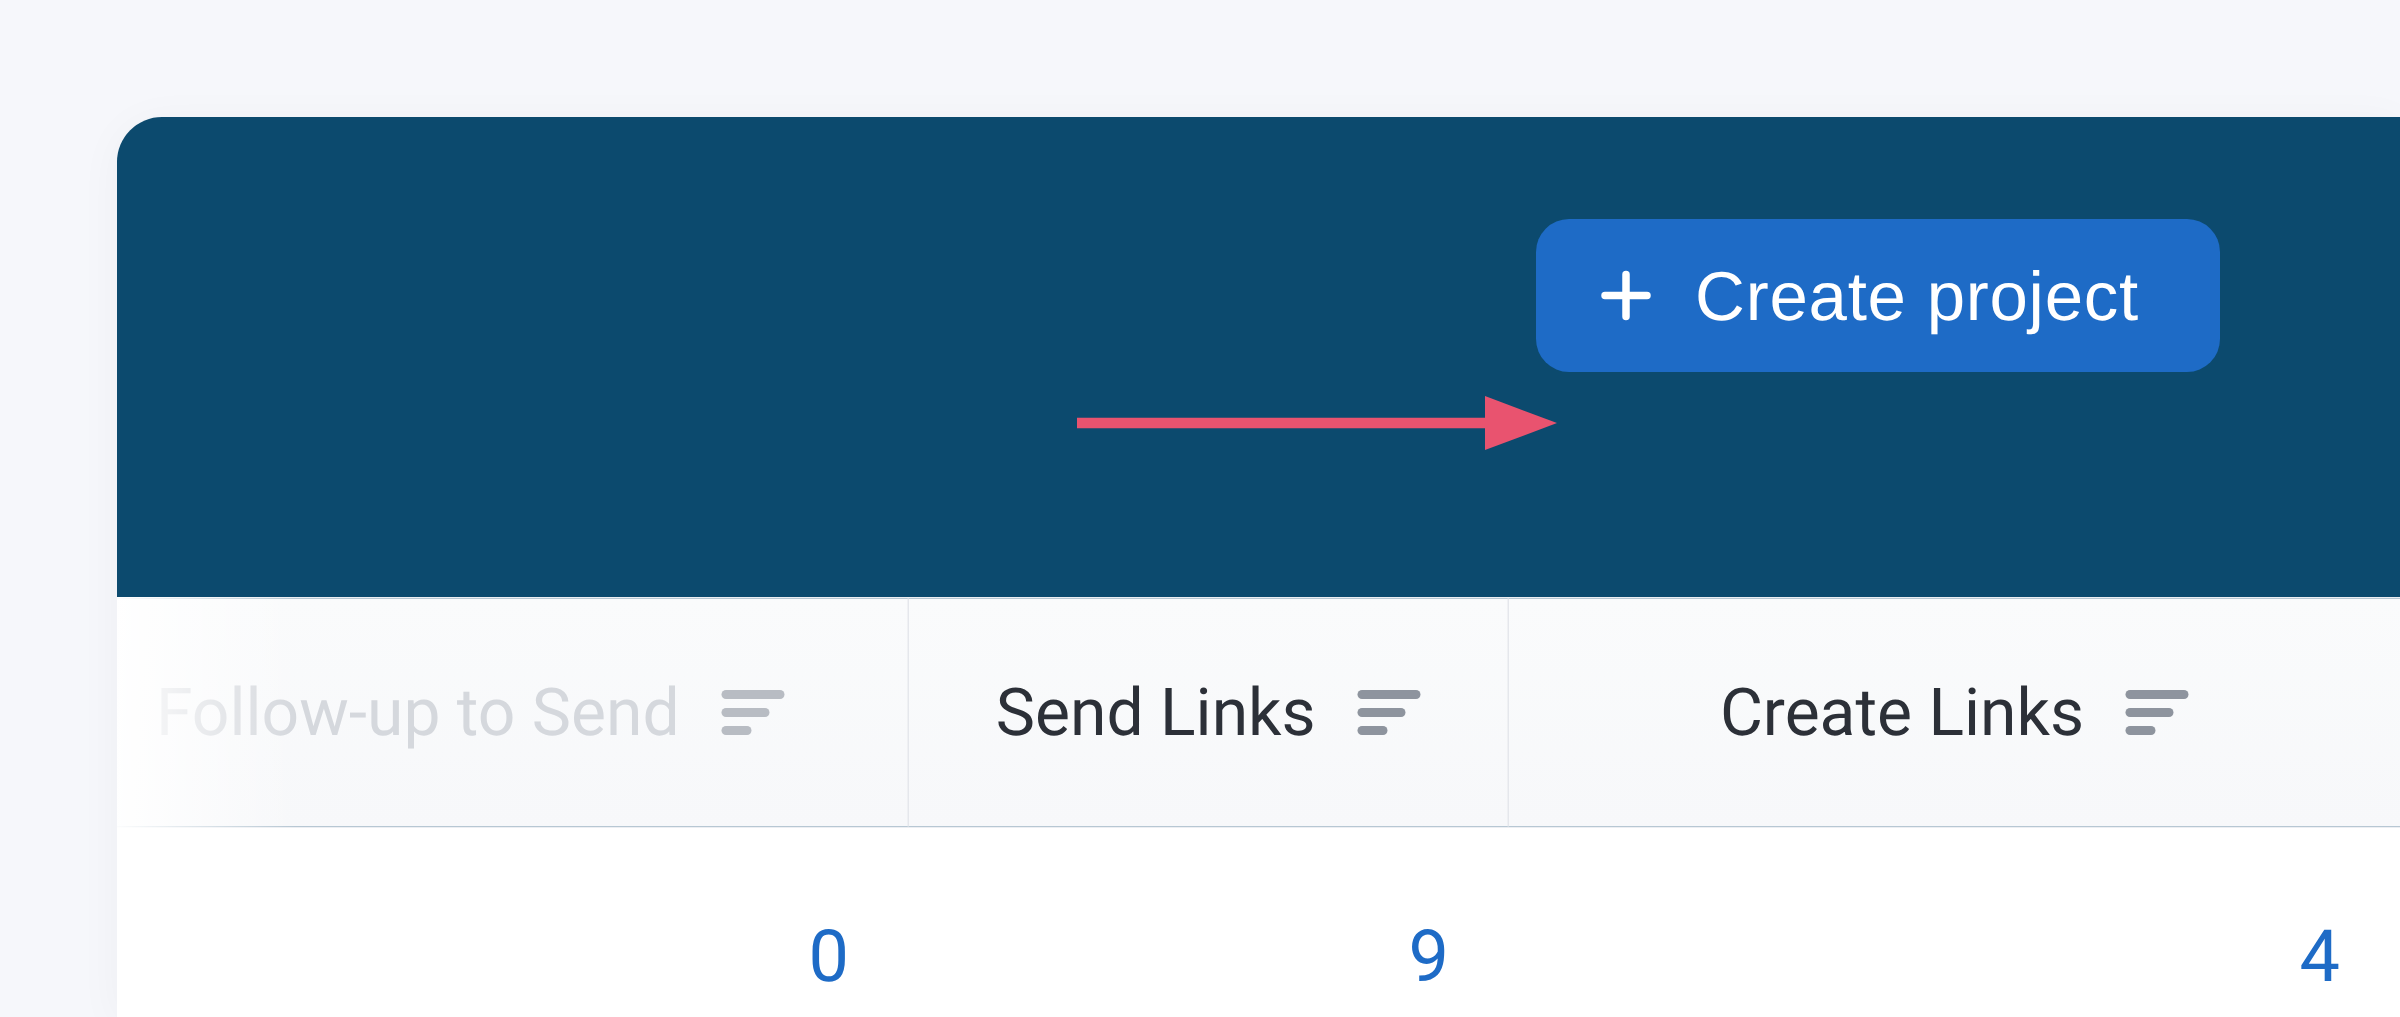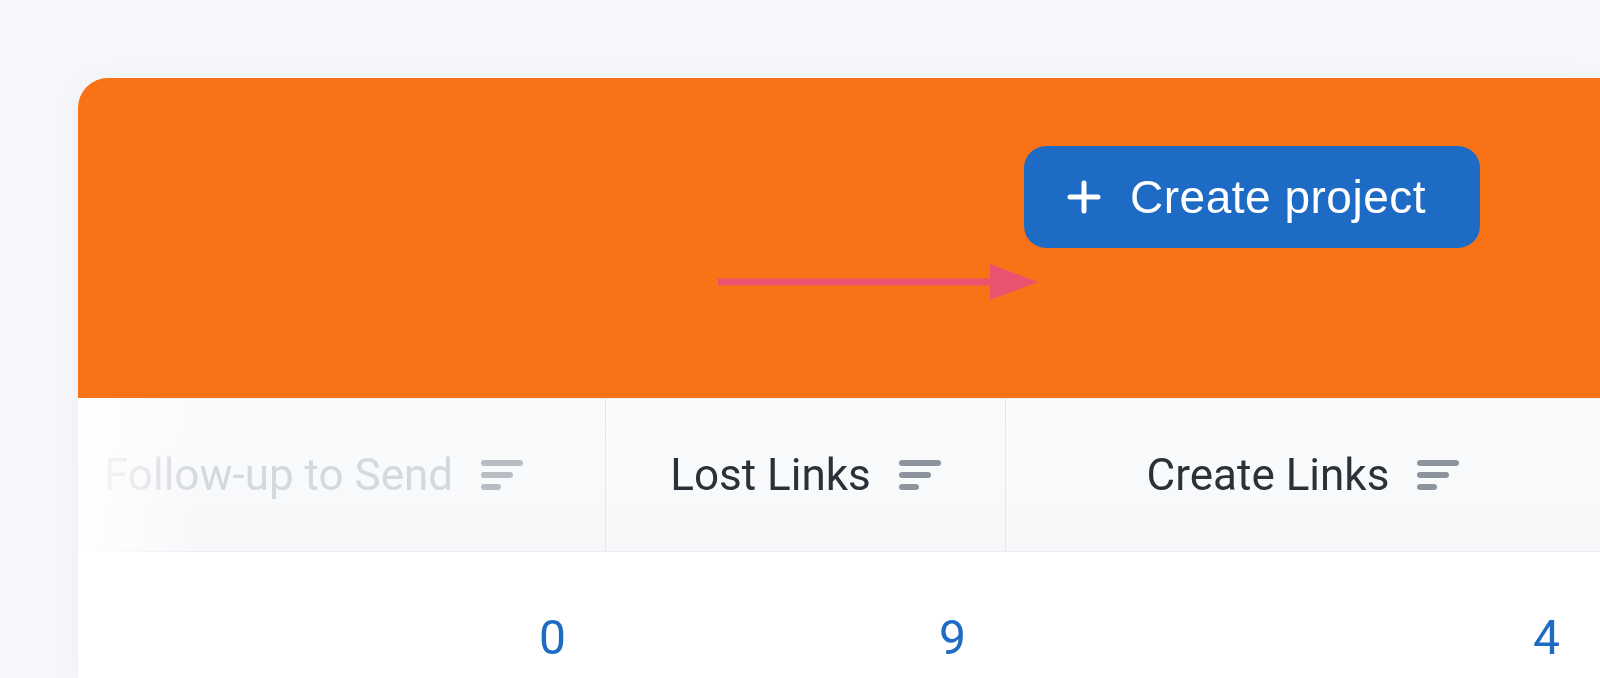--- a/index.html
+++ b/index.html
@@ -9,21 +9,21 @@
       width: 1600px;
       height: 678px;
       overflow: hidden;
     }
     .panel {
       position: absolute;
       left: 78px;
       top: 78px;
       right: 0;
       bottom: 0;
-      background: #f97316;
+      background: #0c4a6e;
       border-radius: 30px 0 0 0;
       box-shadow: 0 4px 30px rgba(0,0,0,0.04);
     }
     .toolbar {
       position: absolute;
       top: 68px;
       right: 120px;
     }
     .create-btn {
       display: inline-flex;
@@ -156,21 +156,21 @@
   <div class="thead">
     <div class="th col-followup faded">
       <span>Follow-up to Send</span>
       <span class="sort-icon">
         <span></span>
           <span></span>
           <span></span>
       </span>
     </div>
     <div class="th col-lost">
-      <span>Lost Links</span>
+      <span>Send Links</span>
       <span class="sort-icon">
         <span></span>
           <span></span>
           <span></span>
       </span>
     </div>
     <div class="th col-broken">
       <span>Create Links</span>
       <span class="sort-icon">
         <span></span>

